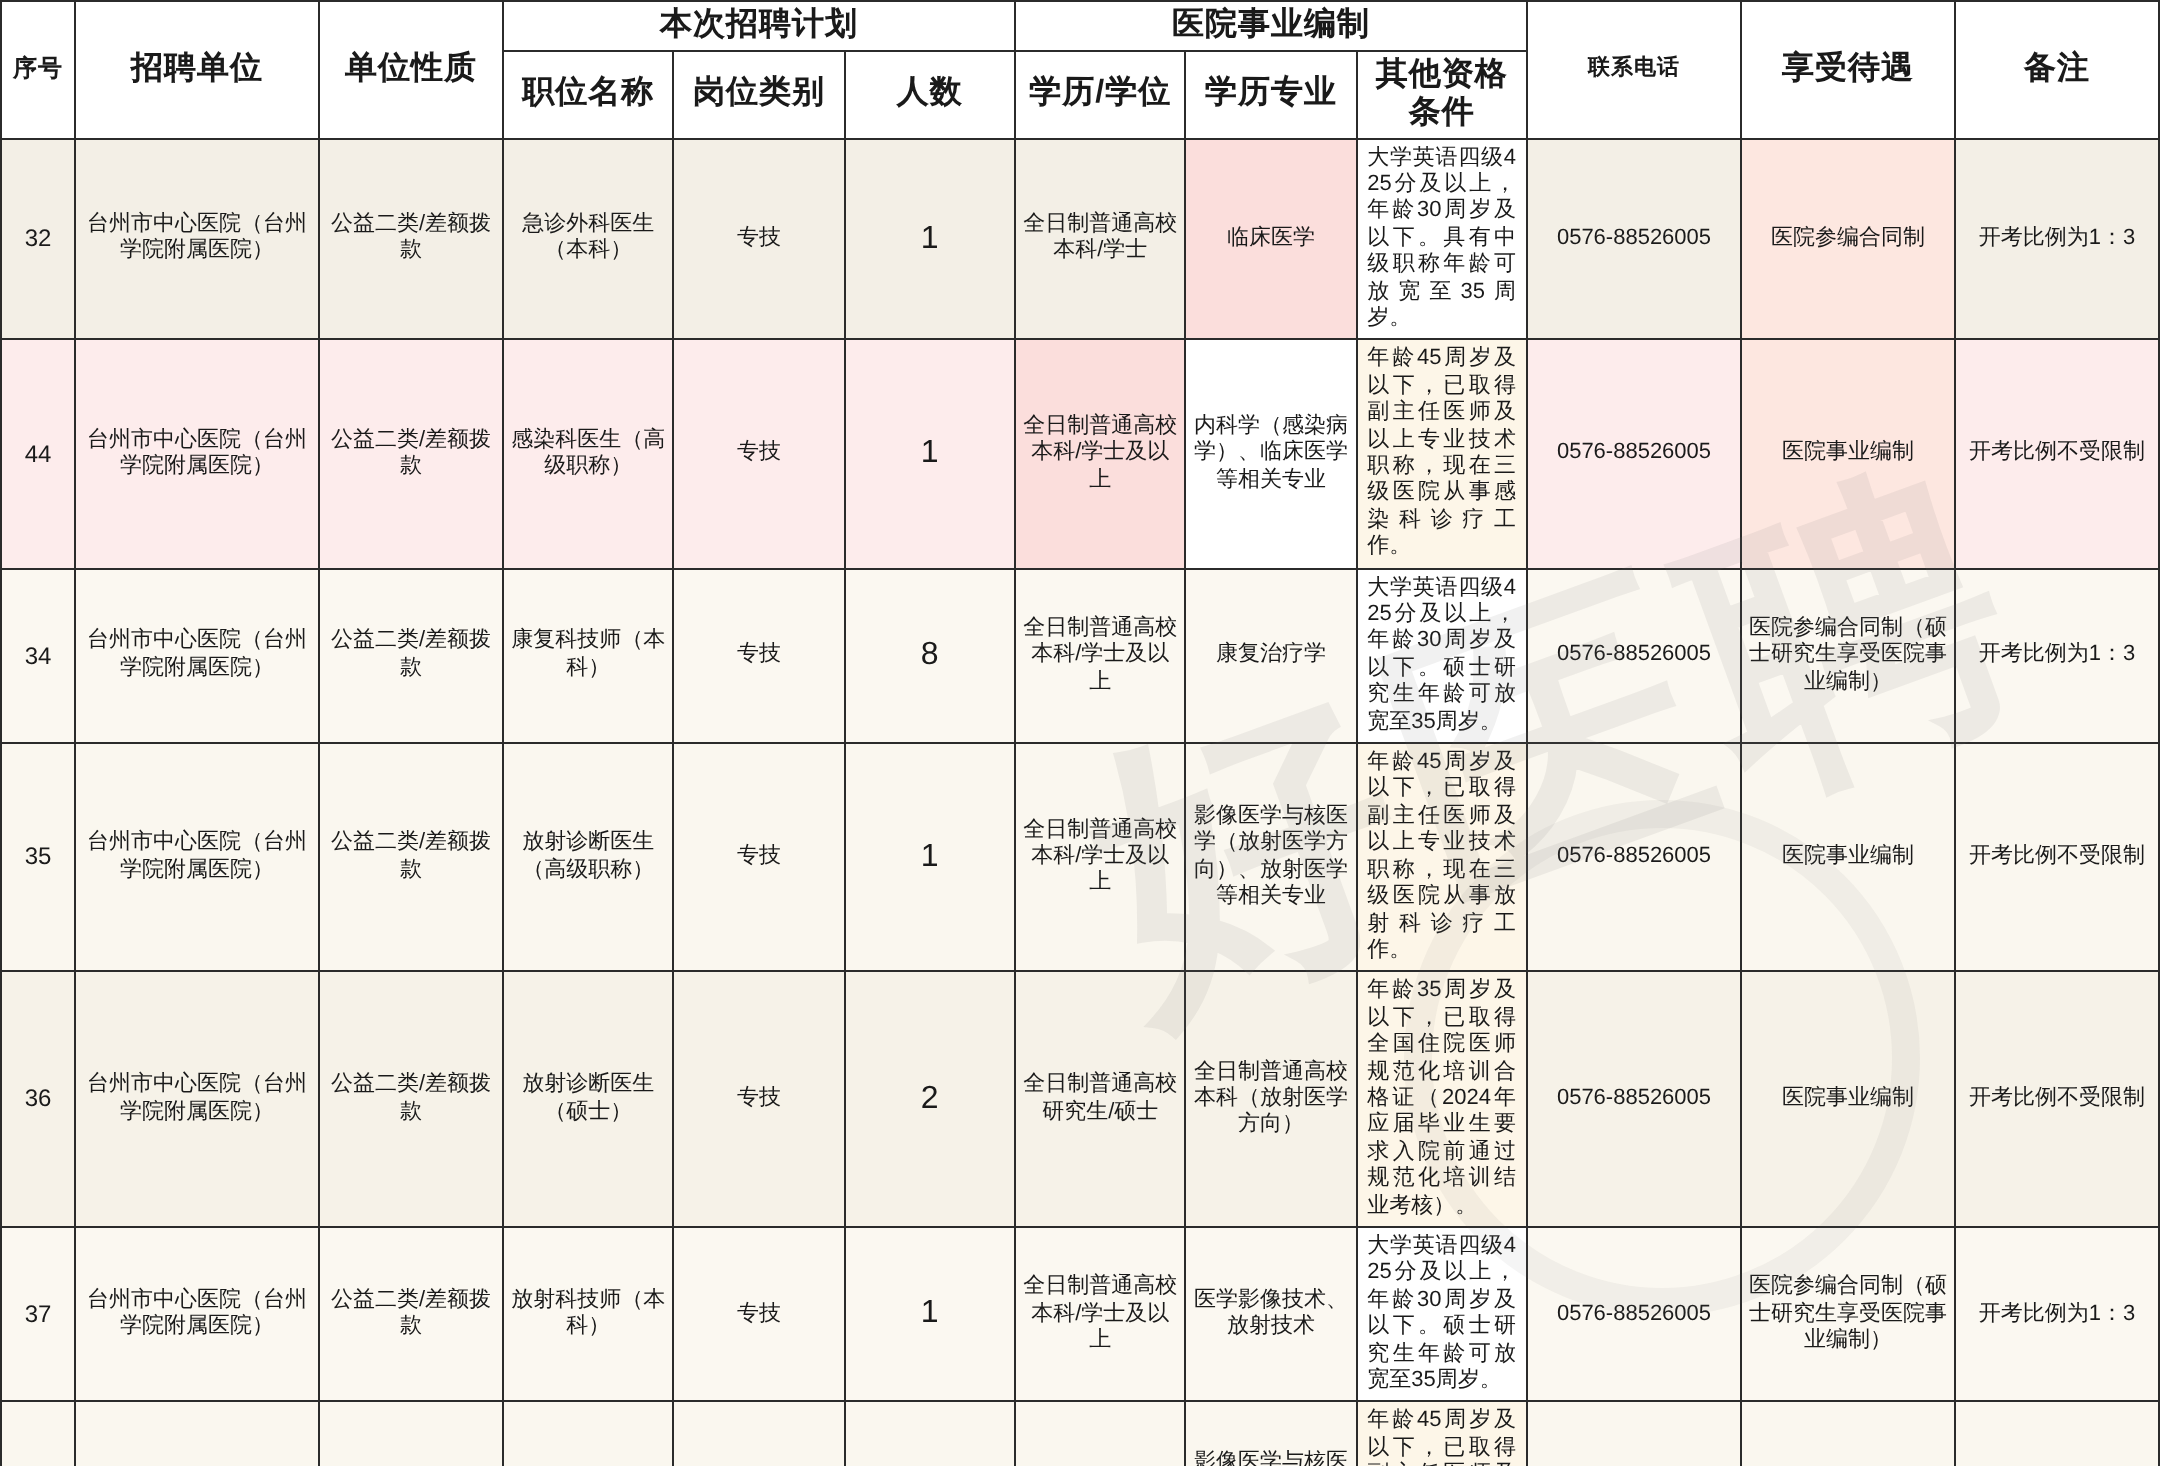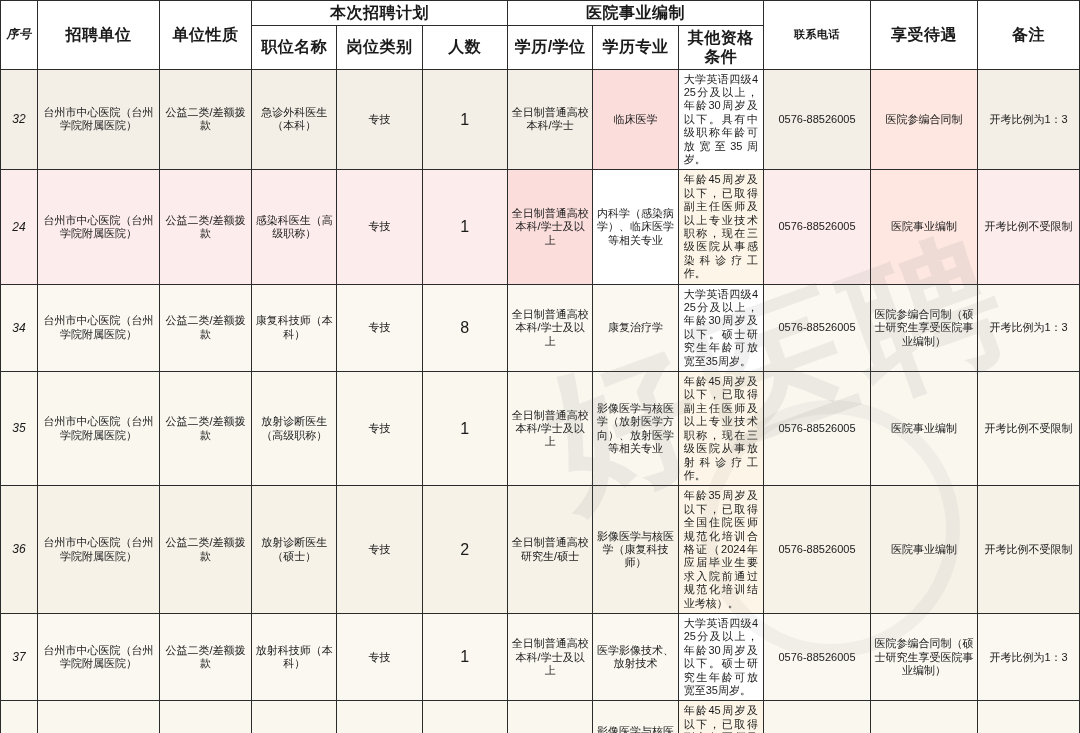--- a/index.html
+++ b/index.html
@@ -37,21 +37,21 @@
   thead th {
     font-weight: bold;
     font-size: 16px;
     background: #ffffff;
     letter-spacing: 0.5px;
   }
   tbody td {
     font-size: 11px;
   }
   
-  .c-seq { width: 30px; font-size: 12px; font-style: italic; }
+  .c-seq { width: 30px; font-size: 12px; }
   .c-unit { width: 115px; margin-left: 19px; }
   .c-nature { width: 85px; }
   .c-post { width: 88px; }
   .c-kind { width: 40px; }
   .c-num { width: 32px; font-size: 16px; }
   .c-edu { width: 92px; }
   .c-major { width: 125px; }
   .c-other { width: 190px; text-align: left; }
   .c-phone { width: 100px; font-size: 11px; }
   .c-treat { width: 100px; }
@@ -140,21 +140,21 @@
           <td class="c-kind">专技</td>
           <td class="c-num">1</td>
           <td class="c-edu">全日制普通高校本科/学士</td>
           <td class="c-major hl-pink">临床医学</td>
           <td class="c-other hl-white">大学英语四级425分及以上，年龄30周岁及以下。具有中级职称年龄可放宽至35周岁。</td>
           <td class="c-phone">0576-88526005</td>
           <td class="c-treat hl-peach">医院参编合同制</td>
           <td class="c-remark">开考比例为1：3</td>
         </tr>
         <tr class="tint-b">
-          <td class="c-seq">24</td>
+          <td class="c-seq">44</td>
           <td class="c-unit">台州市中心医院（台州学院附属医院）</td>
           <td class="c-nature">公益二类/差额拨款</td>
           <td class="c-post">感染科医生（高级职称）</td>
           <td class="c-kind">专技</td>
           <td class="c-num">1</td>
           <td class="c-edu hl-pink">全日制普通高校本科/学士及以上</td>
           <td class="c-major hl-white">内科学（感染病学）、临床医学等相关专业</td>
           <td class="c-other hl-cream">年龄45周岁及以下，已取得副主任医师及以上专业技术职称，现在三级医院从事感染科诊疗工作。</td>
           <td class="c-phone">0576-88526005</td>
           <td class="c-treat hl-peach">医院事业编制</td>
@@ -189,21 +189,21 @@
           <td class="c-remark">开考比例不受限制</td>
         </tr>
         <tr class="tint-e">
           <td class="c-seq">36</td>
           <td class="c-unit">台州市中心医院（台州学院附属医院）</td>
           <td class="c-nature">公益二类/差额拨款</td>
           <td class="c-post">放射诊断医生（硕士）</td>
           <td class="c-kind">专技</td>
           <td class="c-num">2</td>
           <td class="c-edu">全日制普通高校研究生/硕士</td>
-          <td class="c-major">影像医学与核医学（康复科技师）</td>
+          <td class="c-major">全日制普通高校本科（放射医学方向）</td>
           <td class="c-other hl-cream">年龄35周岁及以下，已取得全国住院医师规范化培训合格证（2024年应届毕业生要求入院前通过规范化培训结业考核）。</td>
           <td class="c-phone">0576-88526005</td>
           <td class="c-treat">医院事业编制</td>
           <td class="c-remark">开考比例不受限制</td>
         </tr>
         <tr class="tint-c">
           <td class="c-seq">37</td>
           <td class="c-unit">台州市中心医院（台州学院附属医院）</td>
           <td class="c-nature">公益二类/差额拨款</td>
           <td class="c-post">放射科技师（本科）</td>

